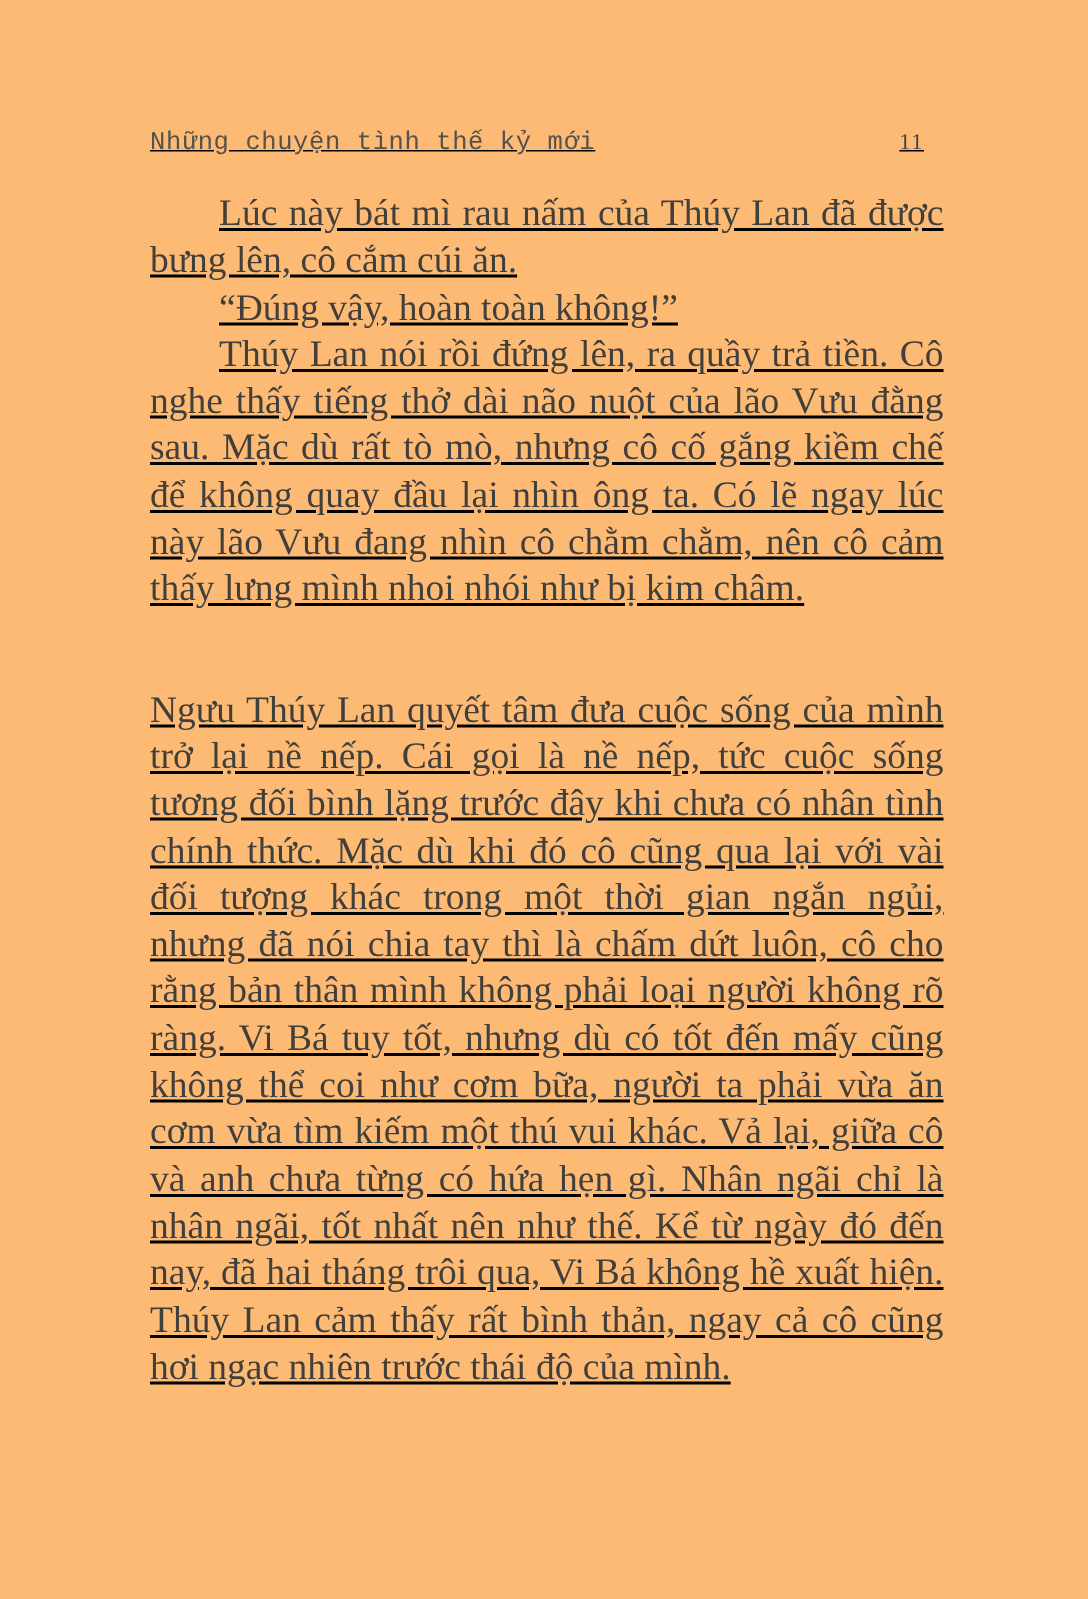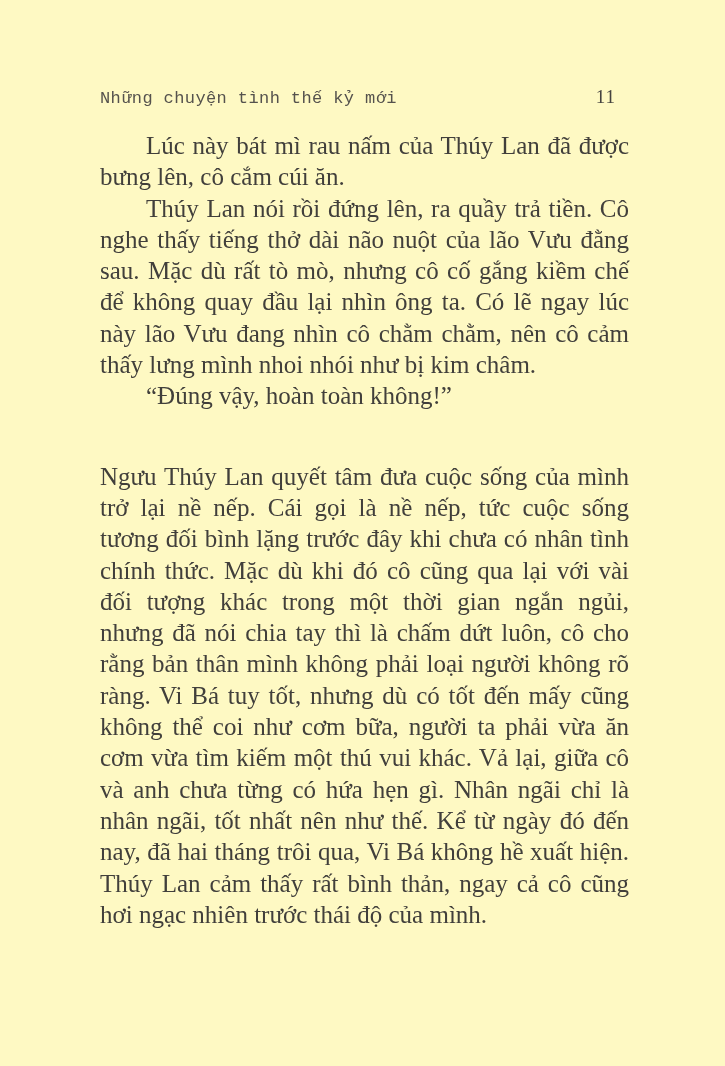--- a/index.html
+++ b/index.html
@@ -7,36 +7,37 @@
     width: 725px;
     height: 1066px;
     background: #fcfcfa;
     overflow: hidden;
   }
   .page {
     position: relative;
     width: 725px;
     height: 1066px;
     box-sizing: border-box;
-    background: #fef9c3;
+    background: #fdba74;
     padding: 86px 96px 0 100px;
+    text-decoration: underline;
   }
   .running-header {
     display: flex;
     justify-content: space-between;
     align-items: baseline;
     font-family: "Liberation Mono", "DejaVu Sans Mono", monospace;
     font-size: 17px;
     letter-spacing: 0.4px;
     color: #55524d;
   }
   .running-title { white-space: nowrap; }
   .page-number {
     font-family: "Liberation Serif", "DejaVu Serif", serif;
-    font-size: 19px;
+    font-size: 15px;
     letter-spacing: 1px;
     color: #45433f;
     margin-right: 13px;
   }
   .body-text {
     margin-top: 22px;
     font-family: "Liberation Serif", "DejaVu Serif", serif;
     font-size: 25px;
     line-height: 31.3px;
     color: #413f3b;
@@ -56,22 +57,22 @@
 
   <header class="running-header">
     <span class="running-title">Những chuyện tình thế kỷ mới</span>
     <span class="page-number">11</span>
   </header>
 
   <main class="body-text">
 
     <section class="section section-1">
       <p class="para">Lúc này bát mì rau nấm của Thúy Lan đã được bưng lên, cô cắm cúi ăn.</p>
+      <p class="para">“Đúng vậy, hoàn toàn không!”</p>
       <p class="para">Thúy Lan nói rồi đứng lên, ra quầy trả tiền. Cô nghe thấy tiếng thở dài não nuột của lão Vưu đằng sau. Mặc dù rất tò mò, nhưng cô cố gắng kiềm chế để không quay đầu lại nhìn ông ta. Có lẽ ngay lúc này lão Vưu đang nhìn cô chằm chằm, nên cô cảm thấy lưng mình nhoi nhói như bị kim châm.</p>
-      <p class="para">“Đúng vậy, hoàn toàn không!”</p>
     </section>
 
     <section class="section section-2">
       <p class="para no-indent">Ngưu Thúy Lan quyết tâm đưa cuộc sống của mình trở lại nề nếp. Cái gọi là nề nếp, tức cuộc sống tương đối bình lặng trước đây khi chưa có nhân tình chính thức. Mặc dù khi đó cô cũng qua lại với vài đối tượng khác trong một thời gian ngắn ngủi, nhưng đã nói chia tay thì là chấm dứt luôn, cô cho rằng bản thân mình không phải loại người không rõ ràng. Vi Bá tuy tốt, nhưng dù có tốt đến mấy cũng không thể coi như cơm bữa, người ta phải vừa ăn cơm vừa tìm kiếm một thú vui khác. Vả lại, giữa cô và anh chưa từng có hứa hẹn gì. Nhân ngãi chỉ là nhân ngãi, tốt nhất nên như thế. Kể từ ngày đó đến nay, đã hai tháng trôi qua, Vi Bá không hề xuất hiện. Thúy Lan cảm thấy rất bình thản, ngay cả cô cũng hơi ngạc nhiên trước thái độ của mình.</p>
     </section>
 
   </main>
 
 </div>
 

